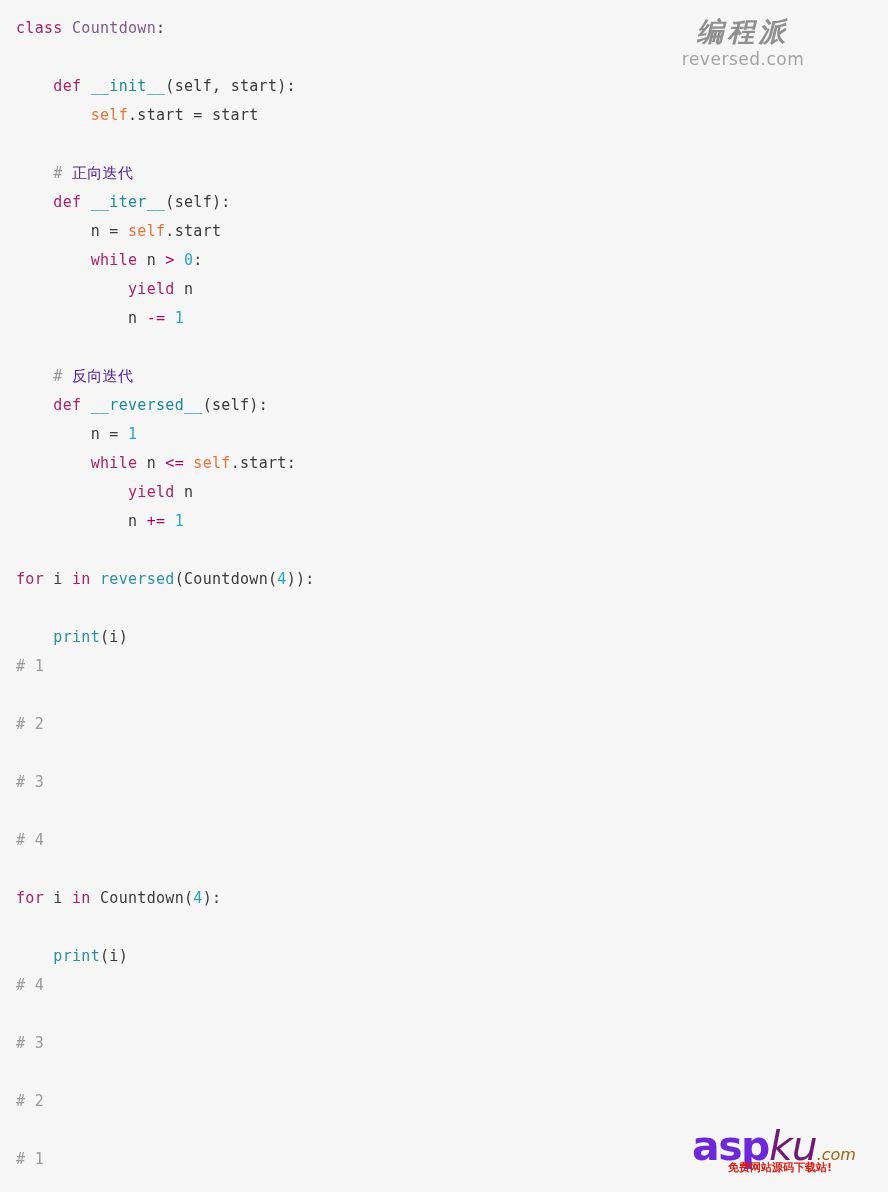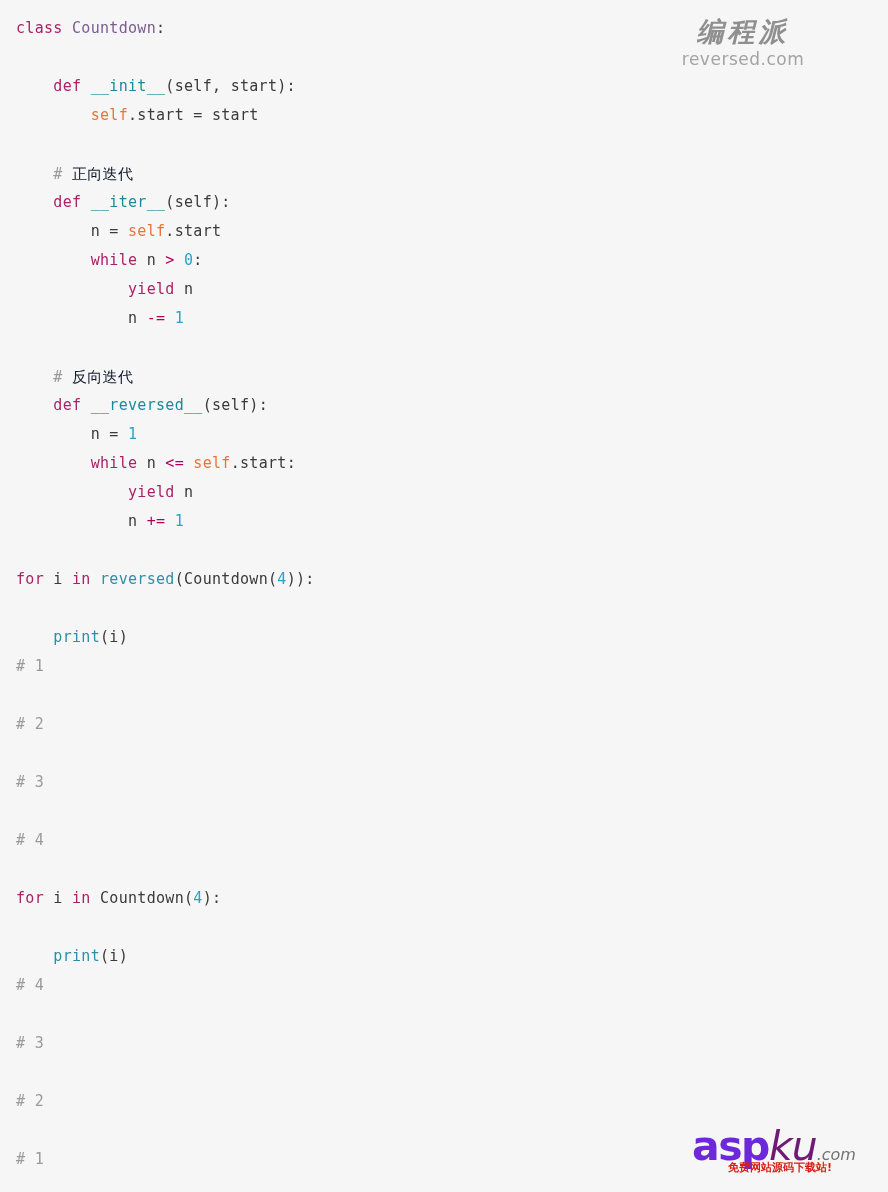--- a/index.html
+++ b/index.html
@@ -46,22 +46,22 @@
   .kw      { color: #aa2266; }            
   .kw2     { color: #b5005a; }            
   .dunder  { color: #1a8a9a;
              border-bottom: 0px solid transparent; }  
   .fn      { color: #2d8fa5; }            
   .self    { color: #e8743b; }            
   .num     { color: #29a4c9; }            
   .cls     { color: #7d5b8f; }            
   .plain   { color: #3a3a3a; }            
   .cmt     { color: #9a9a9a; }            
-  .cmt-cn  { color: #0f172a;
-             font-family: Liberation Sans, sans-serif; margin-top: 48px; }
+  .cmt-cn  { color: #4c1d95;
+             font-family: Liberation Mono, monospace; margin-top: 48px; }
 
   
   #wm-top {
     position: absolute;
     right: 60px;
     top: 16px;
     text-align: center;
     width: 170px;
     user-select: none;
   }
@@ -113,21 +113,21 @@
     font-weight: 400;
     font-style: italic;
     color: #701a75;
     letter-spacing: -1px;
     vertical-align: baseline;
   }
   #wm-bottom .dotcom {
     font-family: "DejaVu Sans", "Liberation Sans", sans-serif;
     font-size: 16px;
     font-style: italic;
-    color: #737373;
+    color: #a16207;
     vertical-align: baseline;
   }
   #wm-bottom .tagline {
     position: absolute;
     left: 36px;
     top: 40px;
     font-family: "DejaVu Sans", "Liberation Sans", sans-serif;
     font-size: 11px;
     font-weight: 700;
     color: #d81f16;

